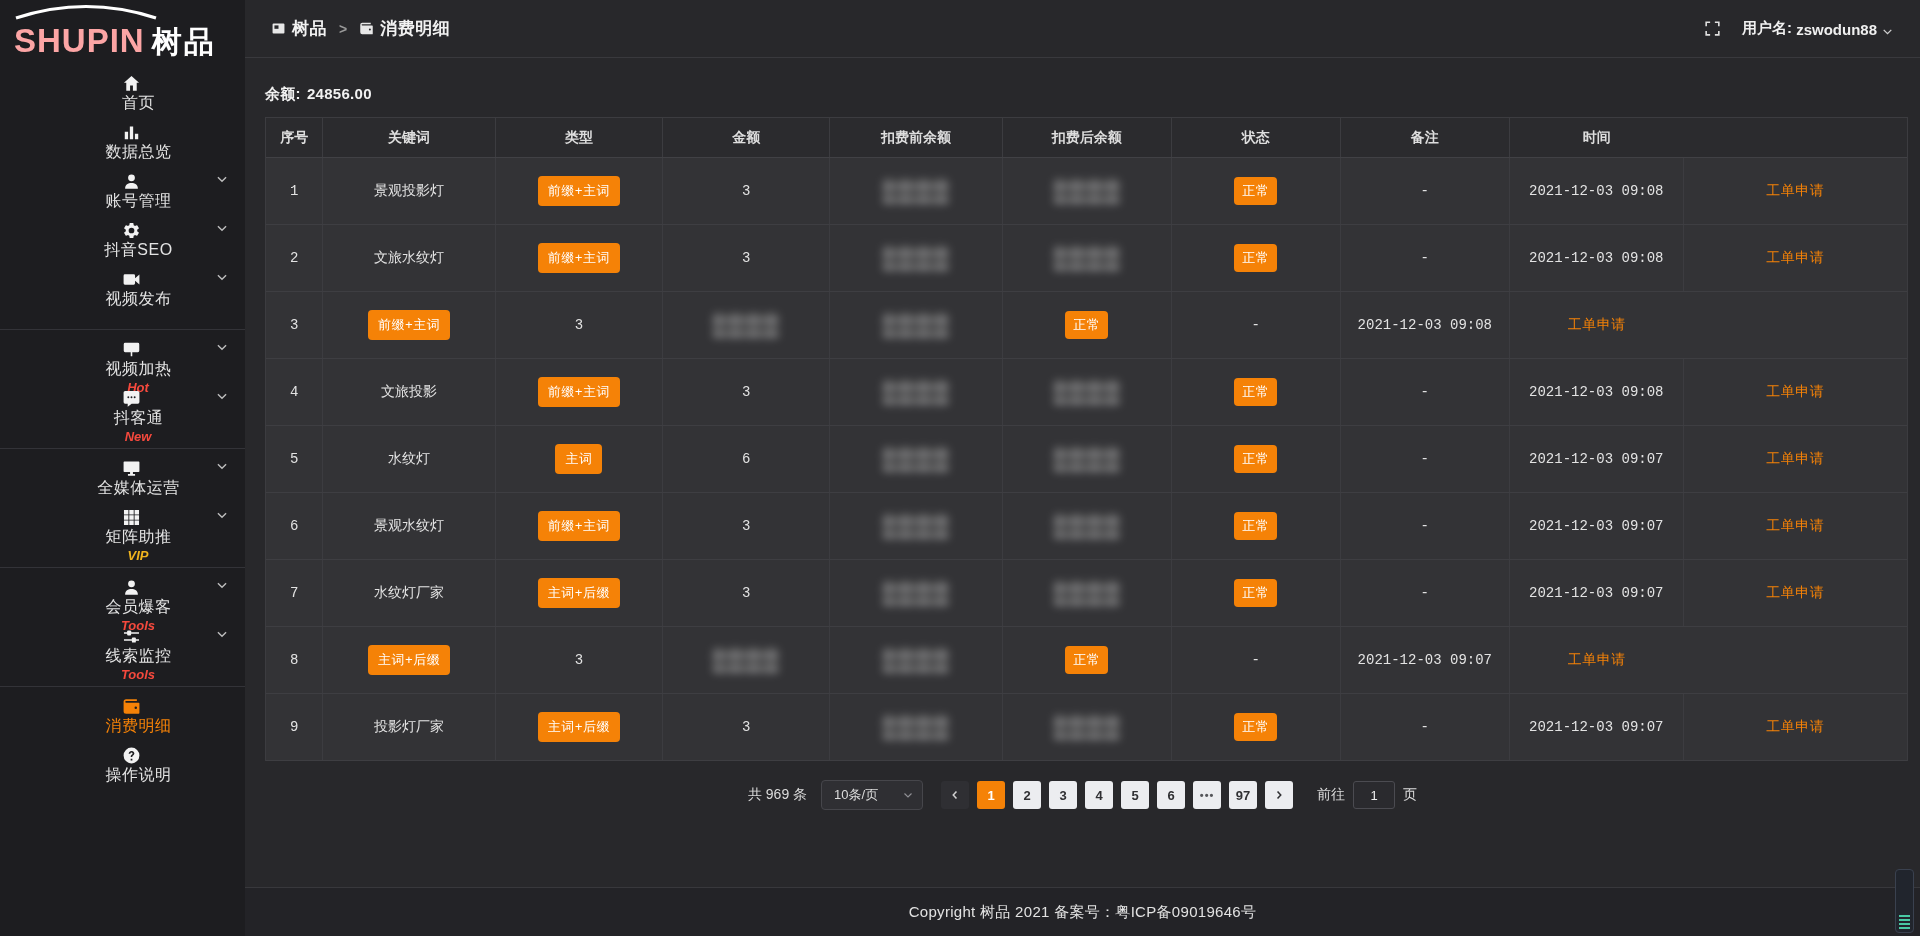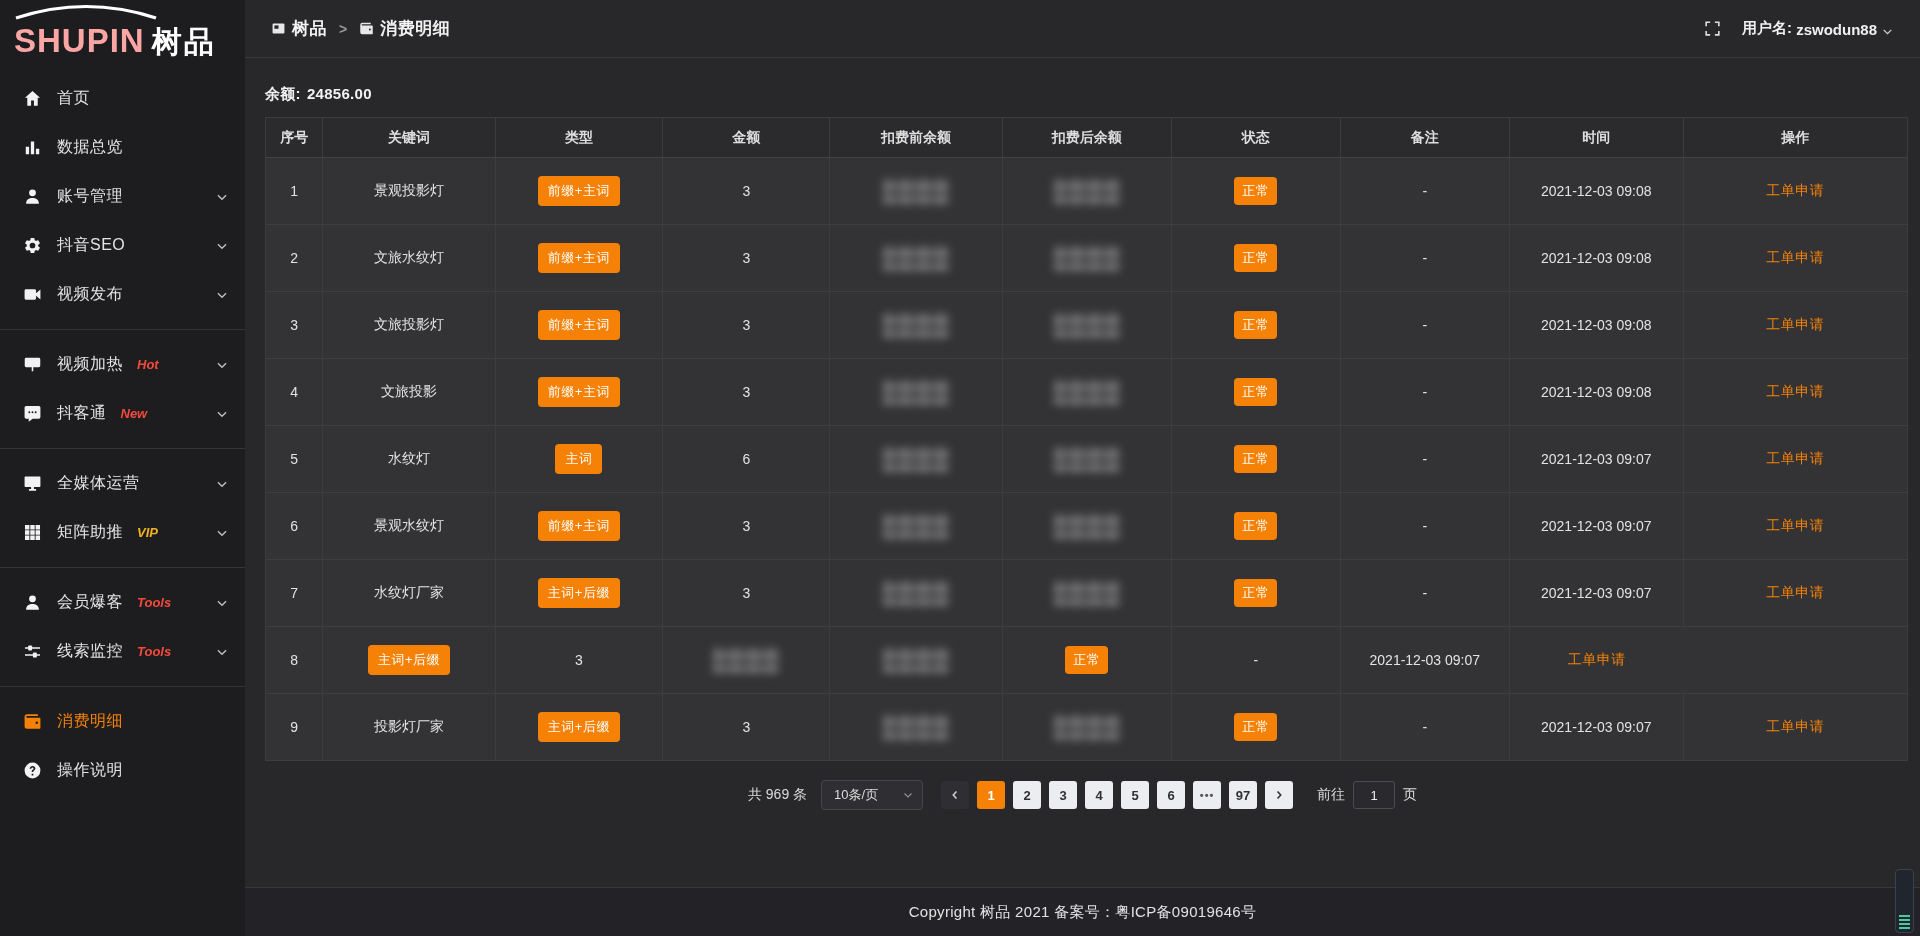--- a/index.html
+++ b/index.html
@@ -9,21 +9,21 @@
     background:#28282b;color:#e6e6e6;position:relative;
   }
   
   .sidebar{position:absolute;left:0;top:0;width:245px;height:936px;background:#1d1d20;z-index:5;}
   .logo{padding:8px 14px 4px 14px;position:relative;height:62px;}
   .logo-arc{position:absolute;left:10px;top:4px;}
   .logo-row{display:flex;align-items:baseline;margin-top:14px;}
   .logo-en{font-size:33px;font-weight:800;color:#fca5a5;letter-spacing:1px;}
   .logo-cn{font-size:30px;font-weight:800;color:#fff;margin-left:7px;letter-spacing:2px;}
   .side-nav{margin-top:12px;}
-  .side-item{display:flex;align-items:center;height:49px;padding:0 14px 0 23px;cursor:pointer;position:relative;color:#e3e3e3;}
+  .side-item{display:flex;align-items:center;height:49px;padding:0 14px 0 31px;cursor:pointer;position:relative;color:#e3e3e3;flex-direction:column;}
   .side-item .icon{width:19px;height:19px;display:inline-flex;flex:0 0 19px;color:#f2f2f2;}
   .side-item .icon svg{width:100%;height:100%;}
   .side-label{font-size:16px;margin-left:15px;letter-spacing:.5px;}
   .side-tag{font-size:13px;font-weight:700;font-style:italic;margin-left:14px;}
   .side-tag.red{color:#f5493d;}
   .side-tag.yellow{color:#f0b41e;}
   .side-item .chev{position:absolute;right:16px;width:14px;height:14px;color:#bdbdbd;}
   .side-item.active{color:#f58207;}
   .side-item.active .icon{color:#f58207;}
   .side-divider{height:1px;background:#333338;margin:10px 0;}
@@ -39,21 +39,21 @@
   .fs-btn{width:19px;height:19px;color:#e0e0e0;cursor:pointer;margin-right:20px;display:inline-flex;}
   .fs-btn svg{width:100%;height:100%;}
   .user-box{display:flex;align-items:flex-end;cursor:pointer;font-size:15px;color:#f0f0f0;font-weight:600;}
   .user-box .chev{width:13px;height:13px;margin-left:4px;color:#cfcfcf;display:inline-flex;}
   .user-box .chev svg{width:100%;height:100%;}
   
   .content{position:absolute;left:245px;right:8px;top:58px;padding:0 4px 0 20px;}
   .balance{margin:27px 0 13px 0;font-size:15px;font-weight:700;color:#f2f2f2;letter-spacing:.3px;}
   .balance b{margin-left:6px;}
   
-  .table{width:100%;border:1px solid #3c3c40;border-bottom:none;}
+  .table{width:100%;border:1px solid #3c3c40;border-bottom:none;font-family:Liberation Mono, monospace;}
   .tr{display:flex;background:#333336;border-bottom:1px solid #3e3e42;}
   .tr.head{background:#2b2b2e;border-bottom:1px solid #414145;height:40px;}
   .tr:not(.head){height:67px;}
   .th,.td{display:flex;align-items:center;justify-content:center;border-right:1px solid #3c3c40;font-size:14px;color:#e3e3e3;text-align:center;}
   .th{font-weight:700;color:#dedede;}
   .th:last-child,.td:last-child{border-right:none;}
   .tr>*:nth-child(1){width:3.5%;}
   .tr>*:nth-child(2){width:10.5%;}
   .tr>*:nth-child(3){width:10.2%;}
   .tr>*:nth-child(4){width:10.2%;}
@@ -319,21 +319,20 @@
     <div class="tr head" id="thead">
         <div class="th">序号</div>
         <div class="th">关键词</div>
         <div class="th">类型</div>
         <div class="th">金额</div>
         <div class="th">扣费前余额</div>
         <div class="th">扣费后余额</div>
         <div class="th">状态</div>
         <div class="th">备注</div>
         <div class="th">时间</div>
-        <div class="th">操作</div>
       </div>
     <div id="tbody">
         <div class="tr">
      <div class="td">1</div>
      <div class="td">景观投影灯</div>
      <div class="td">
             <span class="badge">前缀+主词</span>
           </div>
      <div class="td">3</div>
      <div class="td">
@@ -368,21 +367,20 @@
             <span class="badge sm">正常</span>
           </div>
      <div class="td">-</div>
      <div class="td">2021-12-03 09:08</div>
      <div class="td">
             <a class="action">工单申请</a>
           </div>
    </div>
         <div class="tr">
      <div class="td">3</div>
-     <div class="td">文旅投影灯</div>
      <div class="td">
             <span class="badge">前缀+主词</span>
           </div>
      <div class="td">3</div>
      <div class="td">
             <span class="blur"></span>
           </div>
      <div class="td">
             <span class="blur"></span>
           </div>

